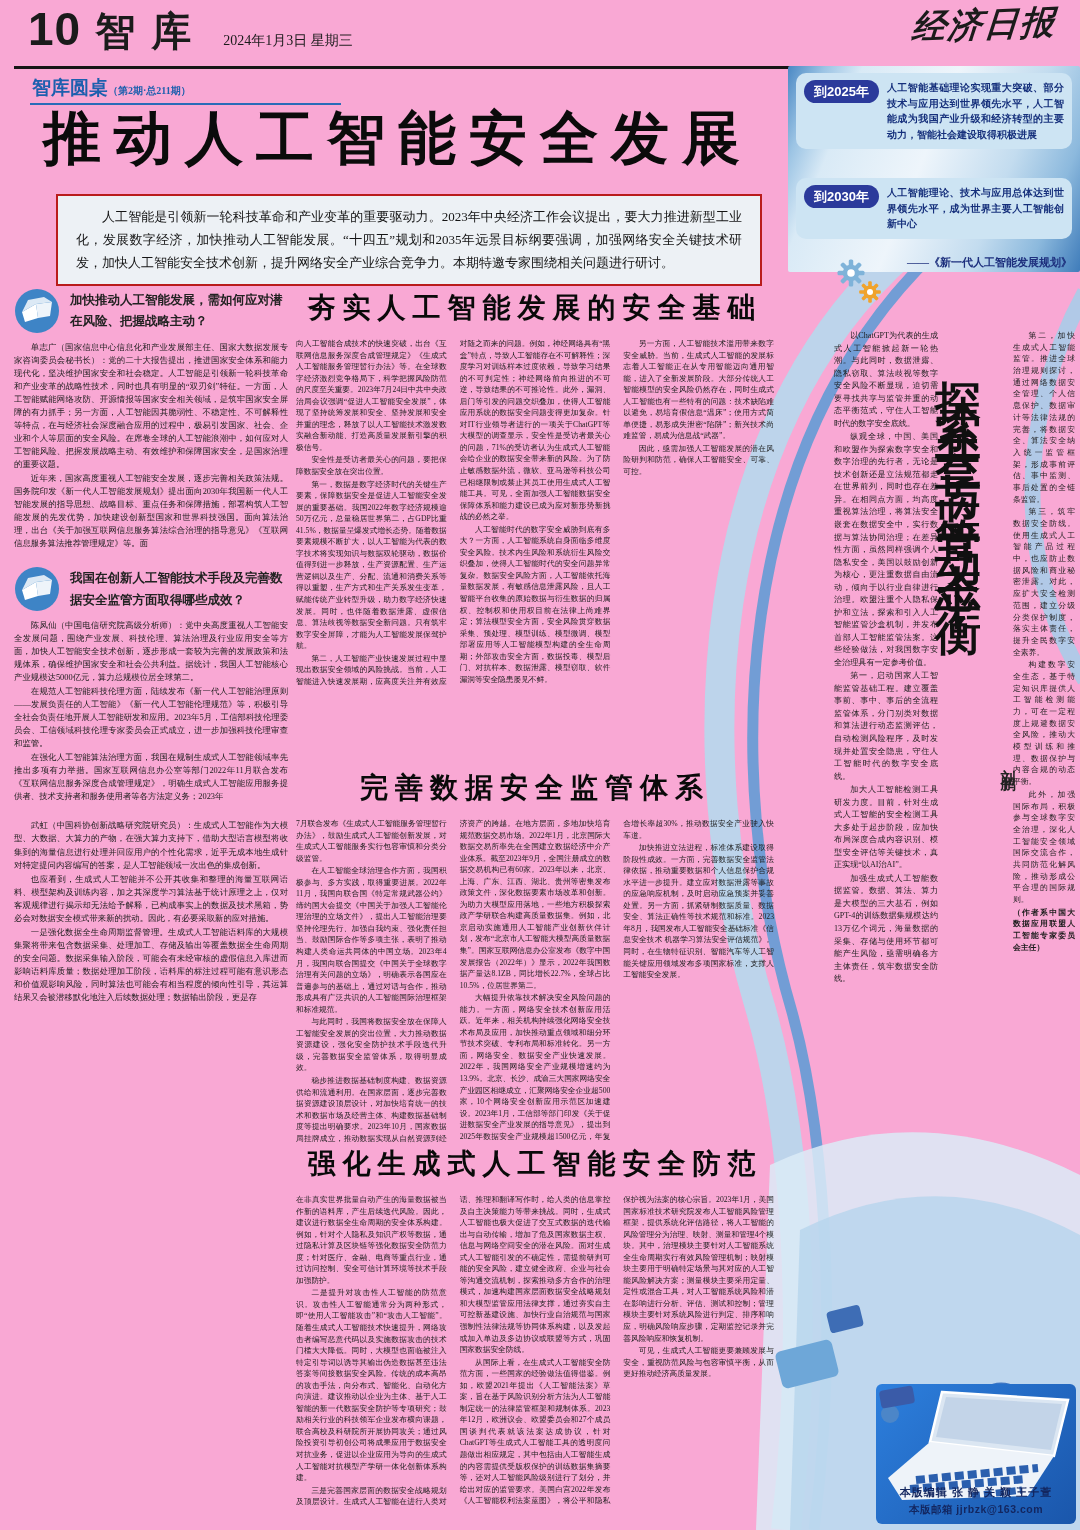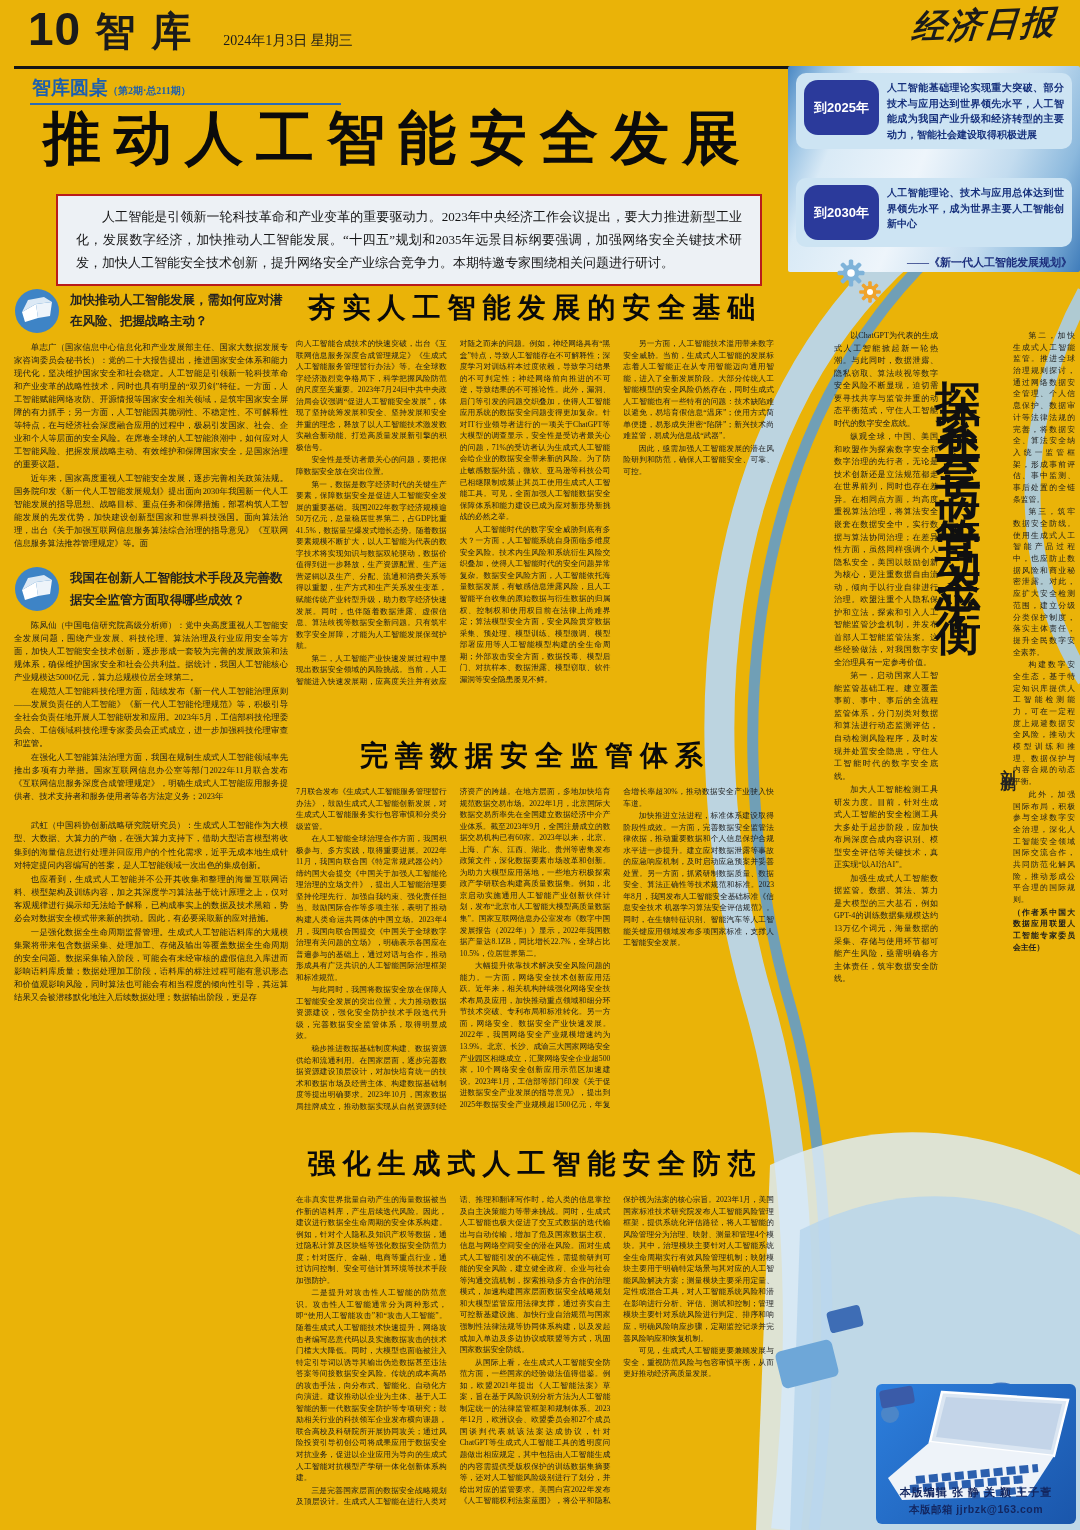--- a/index.html
+++ b/index.html
@@ -1,16 +1,16 @@
 <!DOCTYPE html>
 <html><head>
 <meta charset="utf-8">
 <style>
   html,body{margin:0;padding:0;background:#e9e9e9;}
-  #page{position:relative;width:1080px;height:1530px;margin:0 auto;background:#eab308;
+  #page{position:relative;width:1080px;height:1530px;margin:0 auto;background:#f9a8d4;
         overflow:hidden;font-family:"Liberation Serif",serif;color:#1b1b1b;}
   #deco{position:absolute;left:0;top:0;z-index:0;}
   .lyr{position:absolute;z-index:1;}
 
   
   .hdr{left:28px;top:6px;right:24px;height:58px;}
   .pgnum{font:900 46px/1 "Liberation Sans",sans-serif;letter-spacing:1px;}
   .section{font:900 40px/1 "Liberation Sans",sans-serif;letter-spacing:16px;margin-left:14px;}
   .date{font:400 14px/1 "Liberation Serif",serif;margin-left:16px;}
   .masthead{position:absolute;right:0;top:2px;font:900 34px/1 "Liberation Serif",serif;
@@ -29,40 +29,40 @@
 
   
   .panel{left:788px;top:66px;width:292px;height:206px;
          background:linear-gradient(112deg,#4a88c4 0%,#9cc4e4 10%,#d9eaf6 20%,#eef5fb 46%,#c3dcef 70%,#8cb9dd 86%,#3f7cba 100%);
          border-radius:2px;}
   .bubble{position:absolute;left:8px;right:8px;background:#cde4f3;border-radius:10px;
           display:flex;gap:8px;padding:7px 8px;align-items:flex-start;}
   .bubble1{top:7px;}
   .bubble2{top:112px;}
   .pill{flex:0 0 auto;background:#2b3a9b;color:#fff;font:700 13px/1 "Liberation Sans",sans-serif;
-        padding:21px 10px;border-radius:14px;white-space:nowrap;}
+        padding:5px 10px;border-radius:14px;white-space:nowrap;}
   .bub-text{font:600 10px/1.55 "Liberation Serif",serif;color:#16307c;text-align:justify;}
   .panel-src{position:absolute;right:8px;bottom:4px;font:800 11px/1 "Liberation Serif",serif;color:#1d2f7d;}
   .gear{position:absolute;}
 
   
   .para{font-size:8.4px;line-height:1.55;text-align:justify;text-indent:2em;margin:0 0 1px;color:#1c1c1c;}
   .lead{font-weight:400;}
   .cont > p:first-child{text-indent:0;}
 
   
   .qa-col{left:14px;top:288px;width:274px;}
   .qa-block{margin-bottom:16px;}
   .qa-head{display:flex;gap:10px;margin-bottom:7px;align-items:flex-start;}
   .qa-icon{flex:0 0 46px;width:46px;height:46px;}
   .qa-q{font:600 12.5px/1.7 "Liberation Serif",serif;color:#222;padding-top:2px;}
 
   
   .article{left:296px;width:478px;}
-  .art1{top:294px;} .art2{top:742px;} .art3{top:1150px;}
+  .art1{top:294px;} .art2{top:774px;} .art3{top:1150px;}
   .art-title{font:900 28px/1 "Liberation Sans",sans-serif;letter-spacing:7px;text-align:center;
              color:#0a0a0a;margin:0 0 16px;}
   .art-body{column-count:3;column-gap:13px;column-fill:auto;overflow:hidden;}
   .art-body .para{font-size:7.7px;line-height:1.5;}
   .b1{height:352px;} .b2{height:336px;} .b3{height:322px;}
 
   
   .op-col1{left:786px;top:330px;width:152px;height:758px;overflow:hidden;}
   .op-col1 .para{font-size:8.1px;margin-left:48px;}
   .v-title{left:936px;top:344px;height:700px;writing-mode:vertical-rl;

